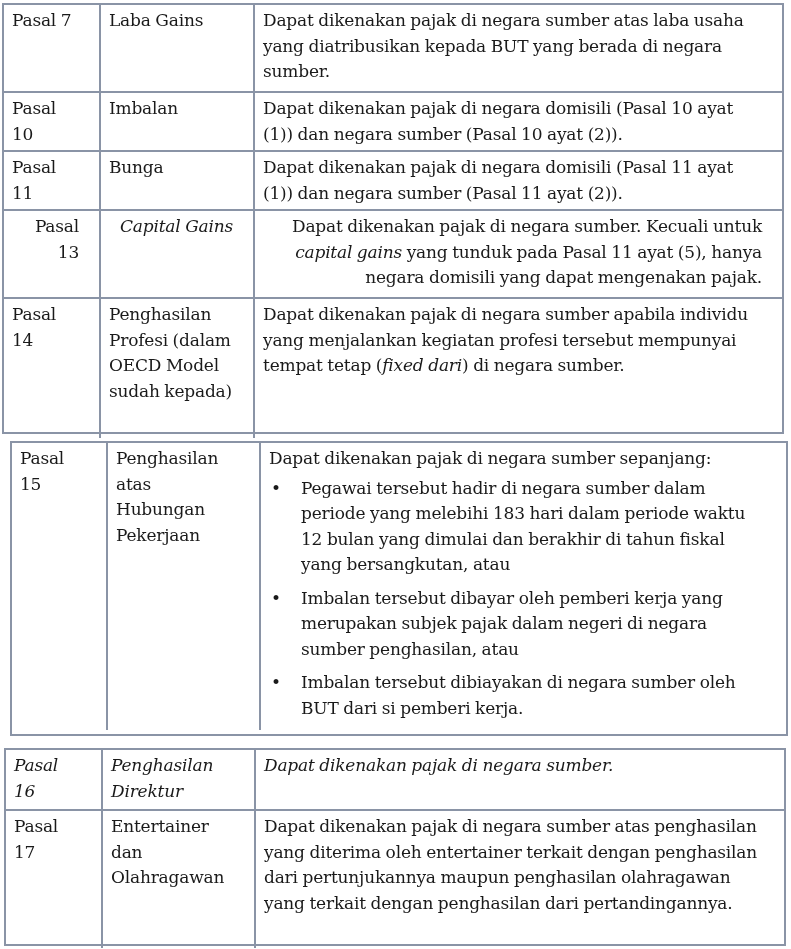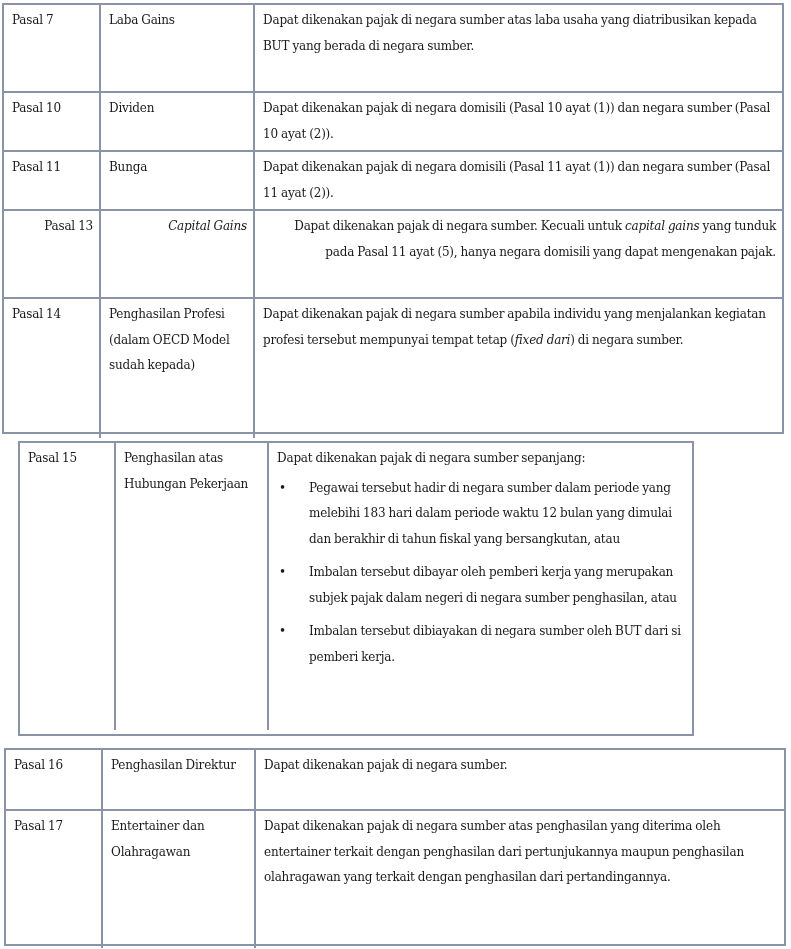--- a/index.html
+++ b/index.html
@@ -22,22 +22,22 @@
       box-sizing: border-box;
     }
     table {
       border-collapse: collapse;
       width: 100%;
       table-layout: fixed;
     }
     td {
       border: 2px solid #8a94a6;
       vertical-align: top;
-      padding: 3px 6px 3px 8px;
-      font-size: 12px;
+      padding: 3px 20px 3px 8px;
+      font-size: 17px;
       line-height: 25.5px;
       letter-spacing: -0.2px;
       word-spacing: -0.5px;
     }
     tr:first-child td { border-top: none; }
     tr:last-child td { border-bottom: none; }
     td:first-child { border-left: none; }
     td:last-child { border-right: none; }
     .it { font-style: italic; }
     ul.bullets {
@@ -59,50 +59,50 @@
 
     #block1 { left: 2px; top: 3px; width: 782px; height: 431px; }
     #block1 col.c1 { width: 96px; }
     #block1 col.c2 { width: 154px; }
     #block1 tr.r1 td { height: 80px; }
     #block1 tr.r2 td { height: 51px; }
     #block1 tr.r3 td { height: 51px; margin-top: 16px; }
     #block1 tr.r4 td { height: 80px; text-align: right; }
     #block1 tr.r5 td { height: 133px; margin-top: 24px; }
 
-    #block2 { left: 18px; top: 441px; width: 676px; height: 295px; }
+    #block2 { left: 10px; top: 441px; width: 778px; height: 295px; }
     #block2 col.c1 { width: 95px; }
     #block2 col.c2 { width: 153px; }
     #block2 td { height: 281px; }
 
     #block3 { left: 4px; top: 748px; width: 782px; height: 198px; }
     #block3 col.c1 { width: 96px; }
     #block3 col.c2 { width: 153px; }
-    #block3 tr.r1 td { height: 53px; }
+    #block3 tr.r1 td { height: 53px; font-style: italic; }
     #block3 tr.r2 td { height: 131px; }
   </style>
 </head>
 <body>
 
 <div class="block" id="block1">
   <table>
     <colgroup>
         <col class="c1">
         <col class="c2">
         <col class="c3">
       </colgroup>
     <tbody>
         <tr class="r1">
       <td>Pasal 7</td>
       <td>Laba Gains</td>
       <td><span>Dapat dikenakan pajak di negara sumber atas laba usaha yang diatribusikan  kepada BUT yang berada di negara sumber.</span></td>
     </tr>
     <tr class="r2">
       <td>Pasal 10</td>
-      <td>Dividen</td>
+      <td>Imbalan</td>
       <td><span>Dapat dikenakan pajak di negara domisili (Pasal 10 ayat (1)) dan negara sumber (Pasal 10 ayat (2)).</span></td>
     </tr>
     <tr class="r3">
       <td>Pasal 11</td>
       <td>Bunga</td>
       <td><span>Dapat dikenakan pajak di negara domisili (Pasal 11 ayat (1)) dan negara sumber (Pasal 11 ayat (2)).</span></td>
     </tr>
     <tr class="r4">
       <td>Pasal 13</td>
       <td class="it">Capital Gains</td>

